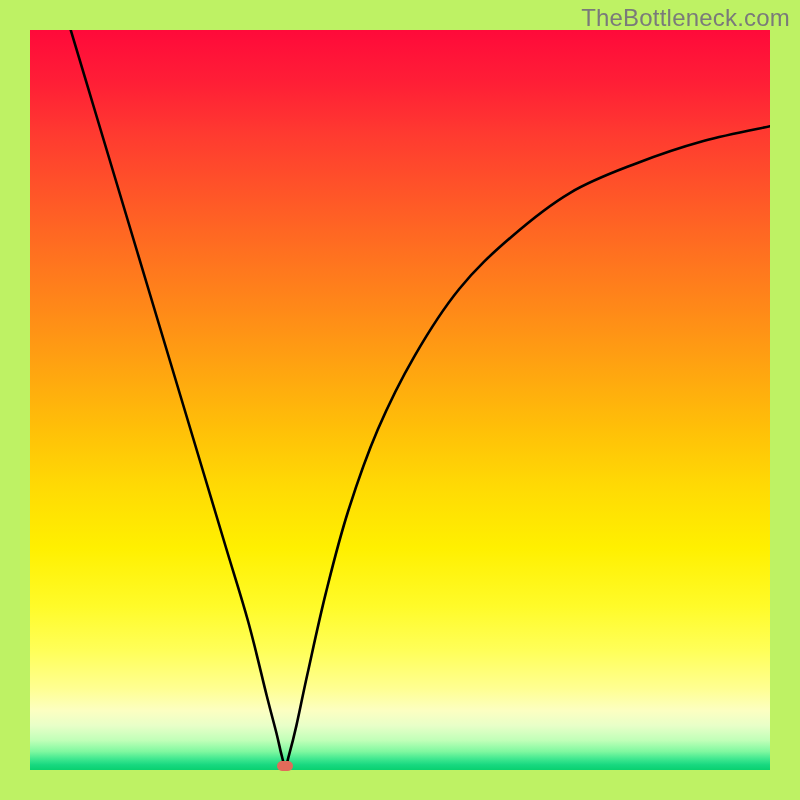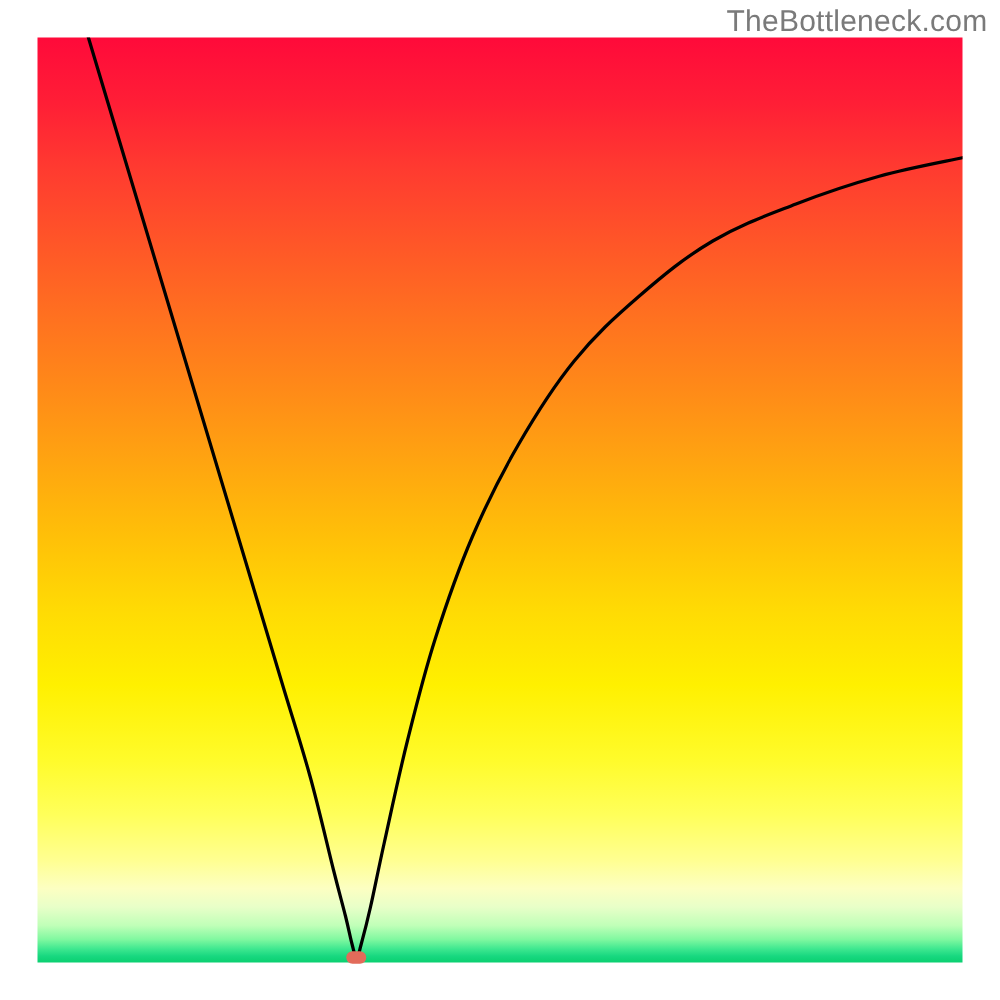--- a/index.html
+++ b/index.html
@@ -8,21 +8,21 @@
     width: 800px;
     height: 800px;
     background: #000;
     overflow: hidden;
     font-family: Arial, Helvetica, sans-serif;
   }
   .frame {
     position: relative;
     width: 800px;
     height: 800px;
-    background: #ffffff;
+    background: #bef264;
   }
   .attribution {
     position: absolute;
     top: 4px;
     right: 10px;
     color: #7a7a7a;
     font-size: 24px;
     font-weight: 400;
     letter-spacing: 0.2px;
     z-index: 20;

